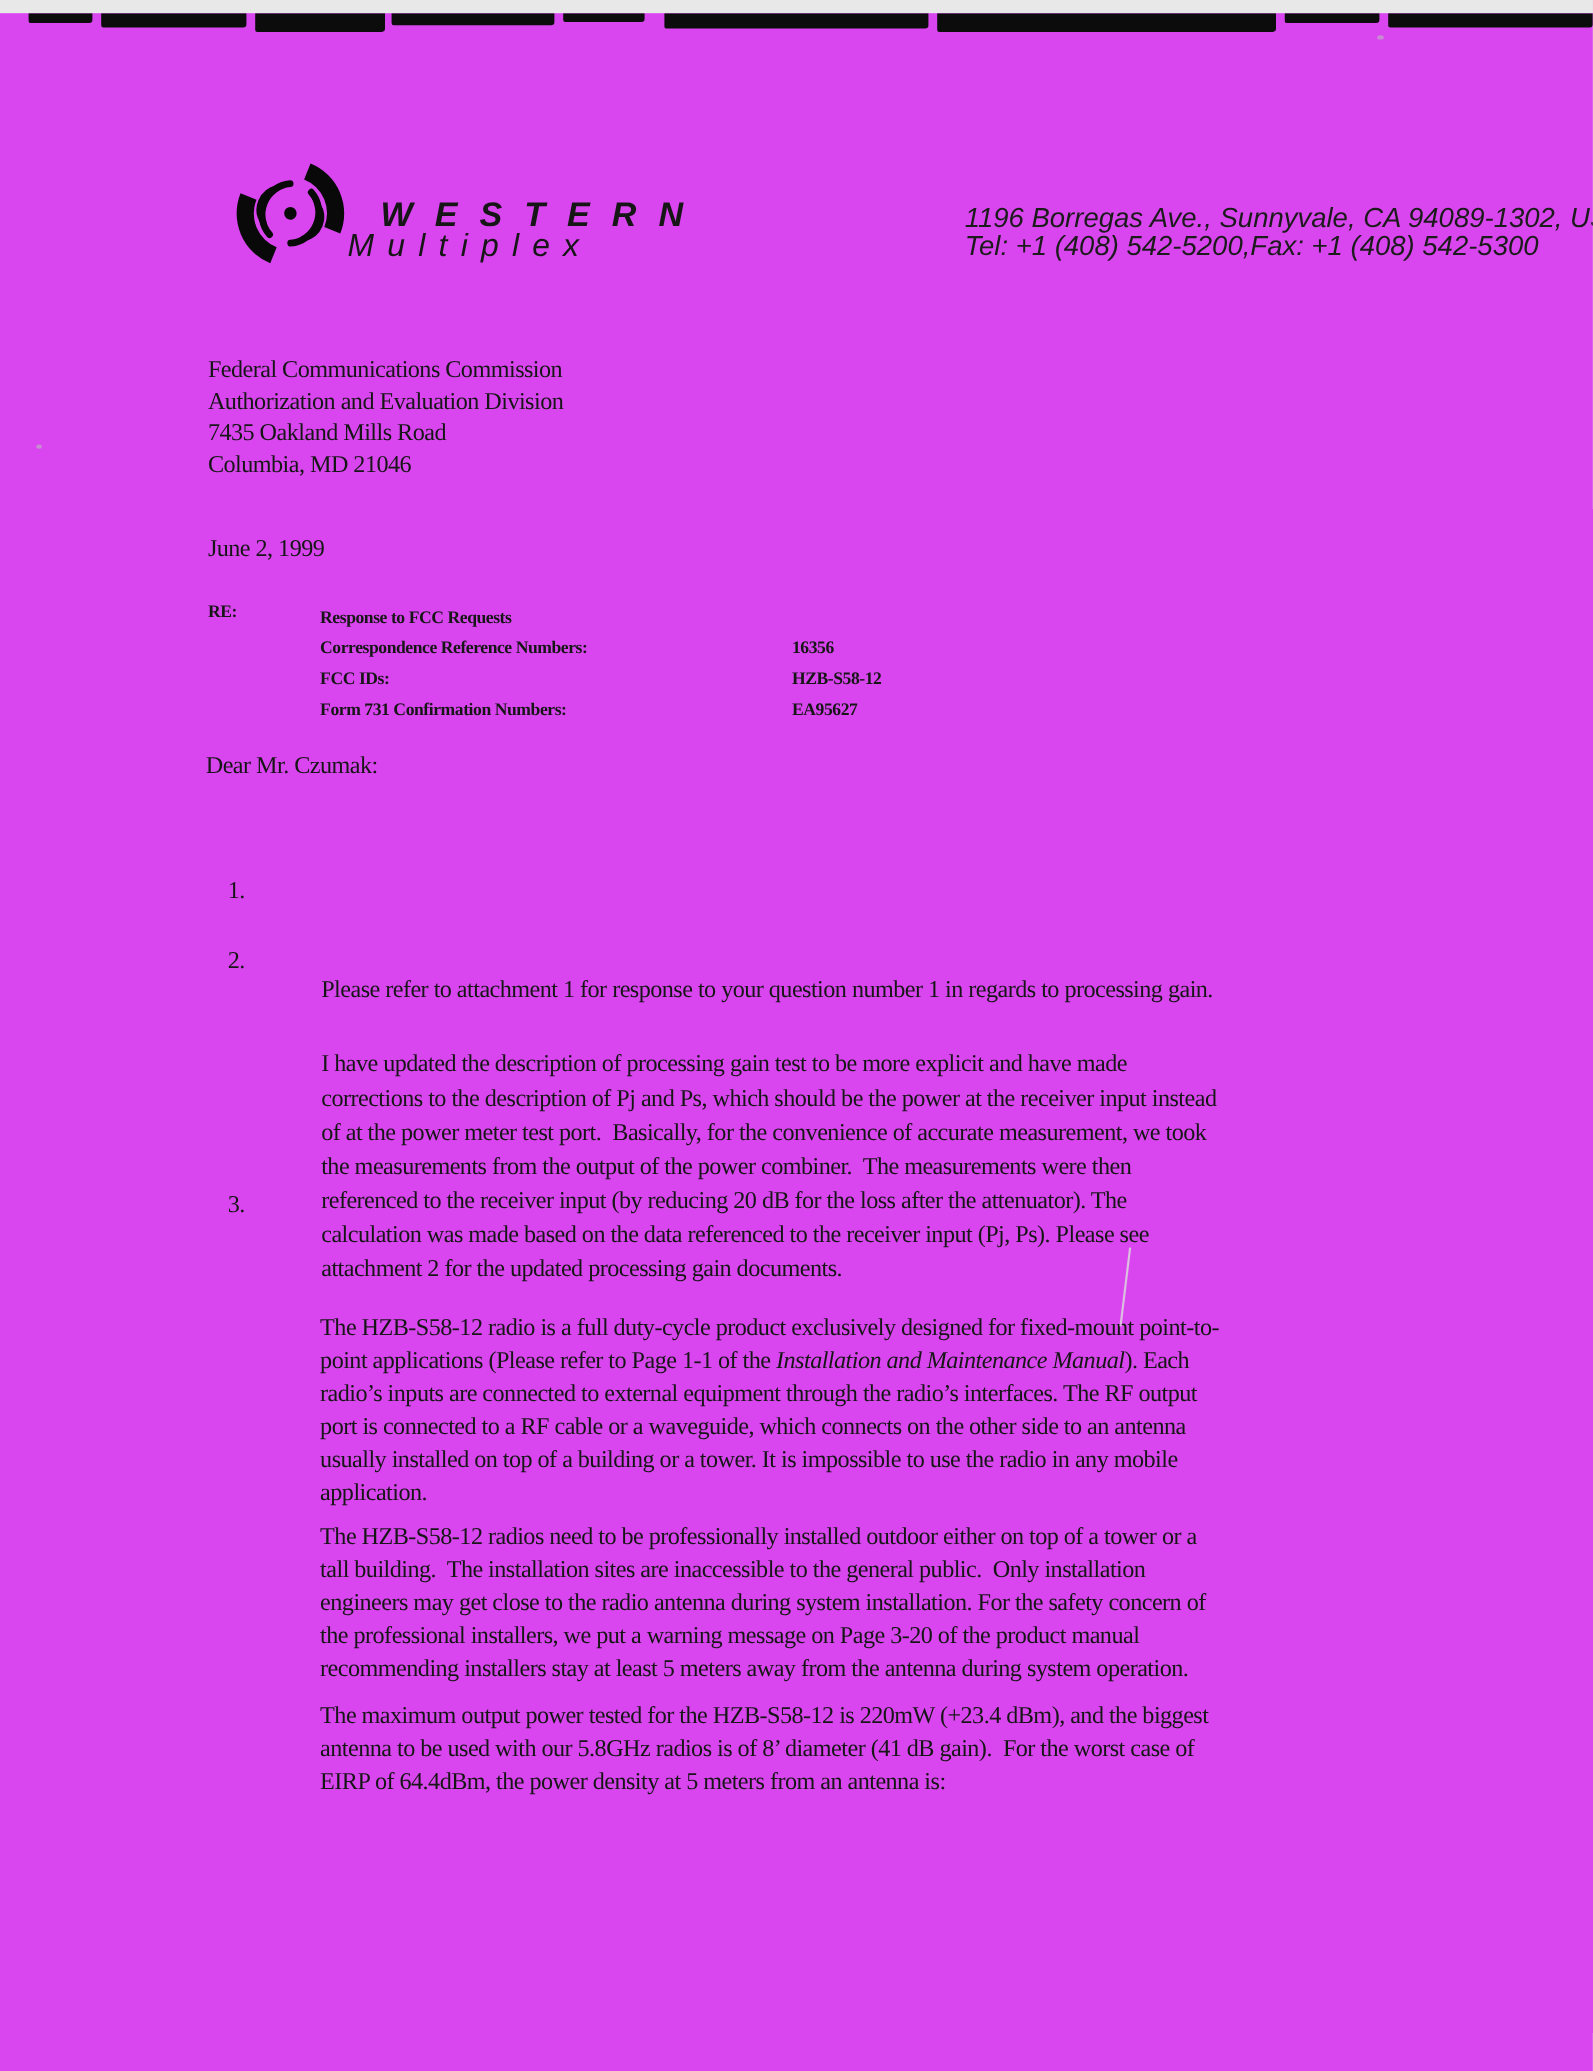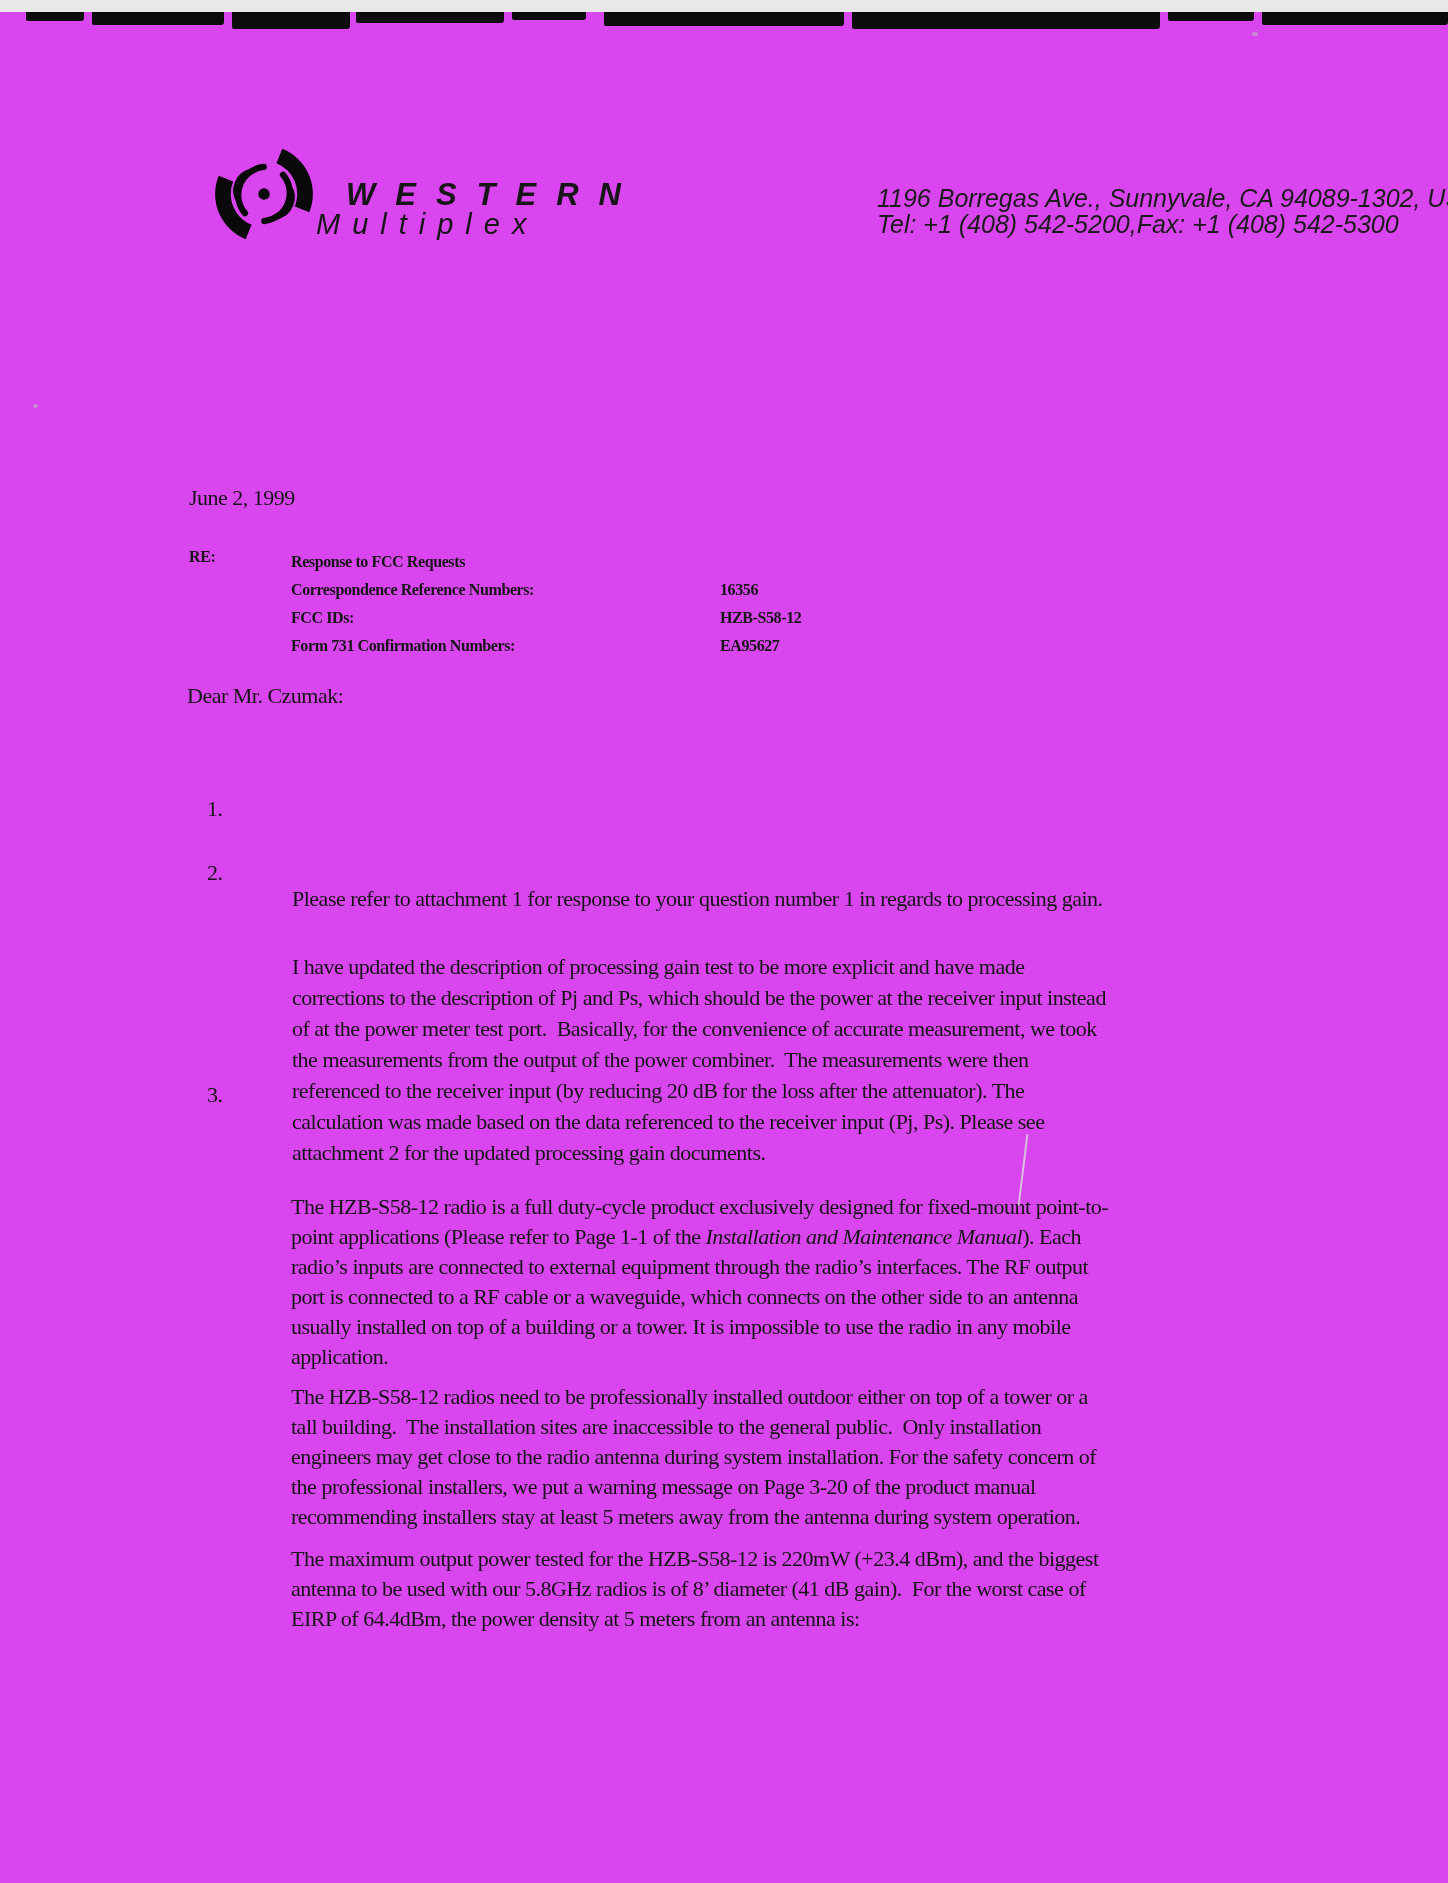--- a/index.html
+++ b/index.html
@@ -103,20 +103,26 @@
 
     <div class="contact sans">
       <div>1196 Borregas Ave., Sunnyvale, CA 94089-1302, USA</div>
       <div class="contact-telfax">
         <span>Tel: +1 (408) 542-5200,</span>
         <span>Fax: +1 (408) 542-5300</span>
       </div>
     </div>
   </div>
 
+  <div class="recipient">
+    <div>Federal Communications Commission</div>
+    <div>Authorization and Evaluation Division</div>
+    <div>7435 Oakland Mills Road</div>
+    <div>Columbia, MD 21046</div>
+  </div>
 
   <div class="abs date-line body-text">June 2, 1999</div>
 
   <div class="re-block">
     <span class="abs" style="left:0;top:0;">RE:</span>
     <div class="re-rows">
       <div class="re-row">
         <span>Response to FCC Requests</span>
       </div>
       <div class="re-row">

